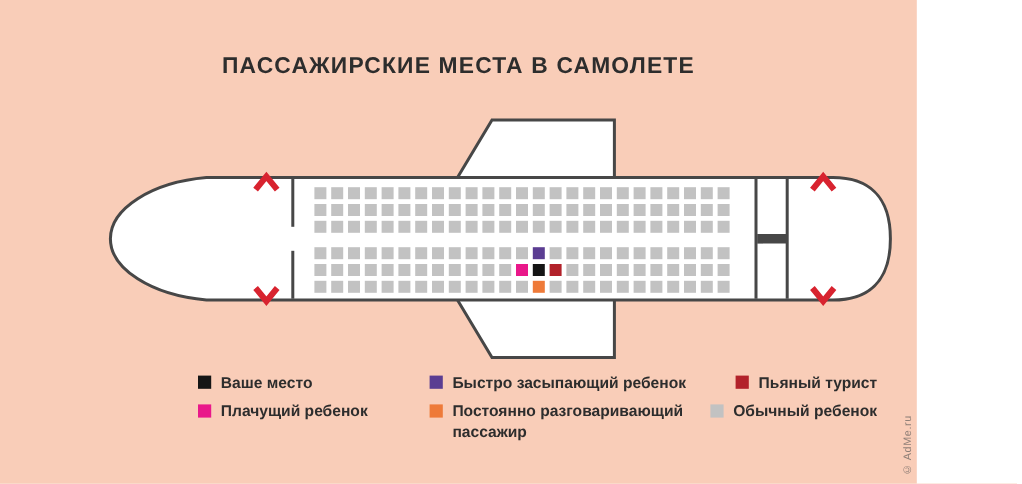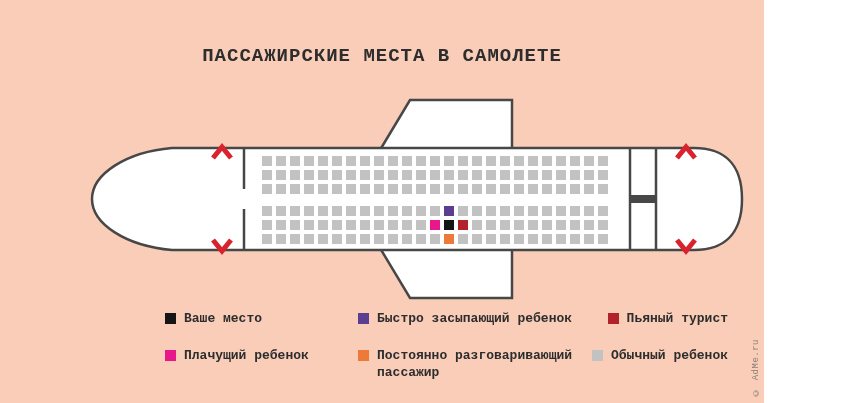--- a/index.html
+++ b/index.html
@@ -1,26 +1,26 @@
 <!DOCTYPE html>
 <html><head>
 <meta charset="utf-8">
 <style>
   html,body{margin:0;padding:0;}
   .stage{
     position:relative;width:764px;height:403px;overflow:hidden;
     background:#f9cdb8;
-    font-family:Liberation Mono, monospace;
+    font-family:Liberation Sans, sans-serif;
   }
   .title{
     position:absolute;top:45px;left:0;width:100%;text-align:center;
     margin:0;font-size:19px;font-weight:bold;letter-spacing:1px;color:#2d2d2d;
   }
   svg.plane{position:absolute;left:0;top:0;}
-  .legend-col{position:absolute;top:311px;display:flex;flex-direction:column;gap:20px;}
+  .legend-col{position:absolute;top:311px;display:flex;flex-direction:column;gap:7px;}
   .legend-col-0{left:165px;}
   .legend-col-1{left:358px;width:220px;}
   .legend-col-2{left:592px;align-items:flex-end;}
   .legend-item{
     display:flex;align-items:flex-start;gap:8px;
     font-size:13px;font-weight:bold;color:#2d2d2d;line-height:1.3;
   }
   .legend-swatch{width:11px;height:11px;flex:0 0 11px;margin-top:2px;display:inline-block;}
   .copyright{
     position:absolute;right:3px;bottom:6px;

